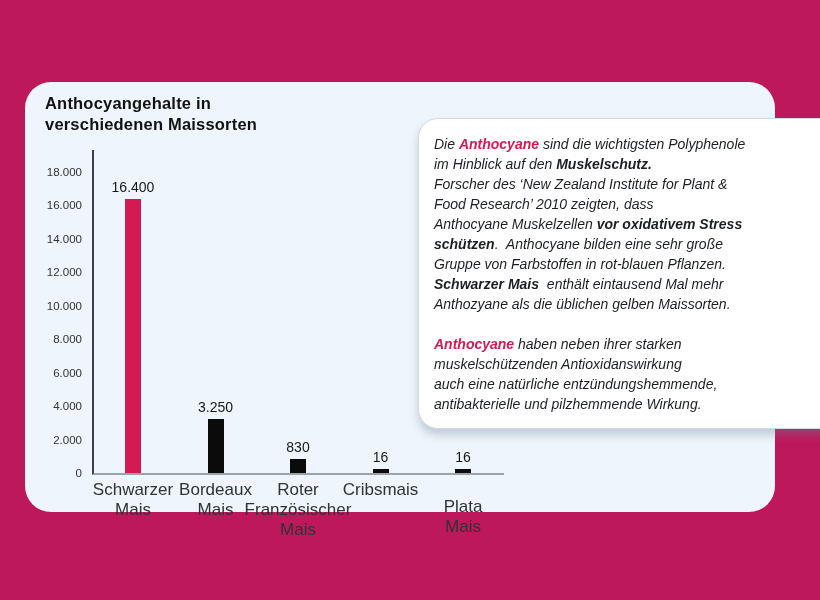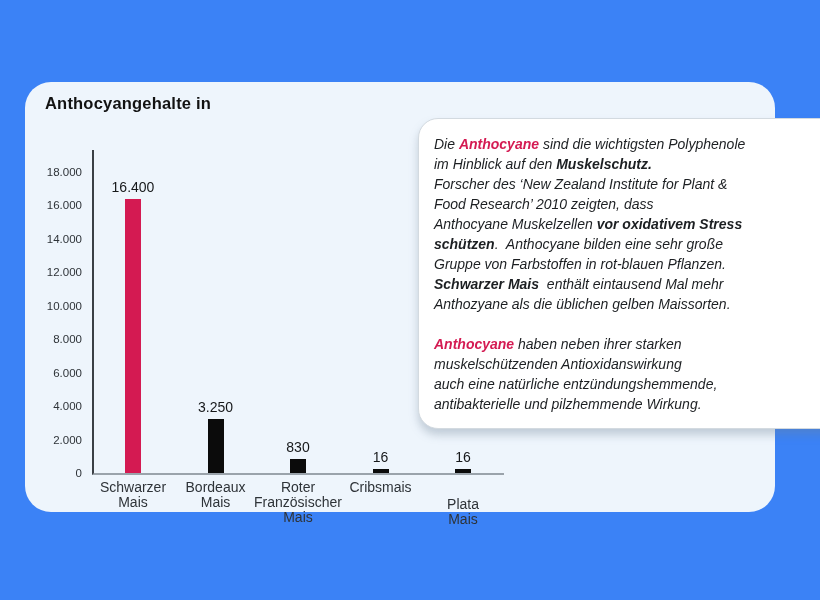--- a/index.html
+++ b/index.html
@@ -5,21 +5,21 @@
   html, body {
     margin: 0;
     padding: 0;
     background: #ffffff;
     font-family: "Liberation Sans", sans-serif;
   }
   .stage {
     position: relative;
     width: 820px;
     height: 600px;
-    background: #3b82f6;
+    background: #be185d;
     overflow: hidden;
   }
   .panel {
     position: absolute;
     left: 25px;
     top: 82px;
     width: 750px;
     height: 430px;
     background: #eef5fc;
     border-radius: 26px;
@@ -70,22 +70,22 @@
     transform: translateX(-50%);
     font-size: 14px;
     color: #16181a;
     white-space: nowrap;
   }
   .xtick {
     position: absolute;
     left: 50%;
     top: 7px;
     transform: translateX(-50%);
-    font-size: 14px;
-    line-height: 15px;
+    font-size: 17px;
+    line-height: 20px;
     color: #2e3338;
     text-align: center;
     white-space: pre;
   }
   
   .info-box {
     position: absolute;
     left: 393px;
     top: 36px;
     width: 450px;
@@ -112,20 +112,21 @@
   .seg-accent { font-weight: bold; }
 </style>
 </head>
 <body>
 
 <div class="stage">
   <div class="panel">
 
     <div class="chart-title">
       <div>Anthocyangehalte in</div>
+      <div>verschiedenen Maissorten</div>
     </div>
 
     <div class="plot" id="plot">
         <div class="ytick" style="bottom: 0px;">0</div>
         <div class="ytick" style="bottom: 33.4444px;">2.000</div>
         <div class="ytick" style="bottom: 66.8889px;">4.000</div>
         <div class="ytick" style="bottom: 100.333px;">6.000</div>
         <div class="ytick" style="bottom: 133.778px;">8.000</div>
         <div class="ytick" style="bottom: 167.222px;">10.000</div>
         <div class="ytick" style="bottom: 200.667px;">12.000</div>

